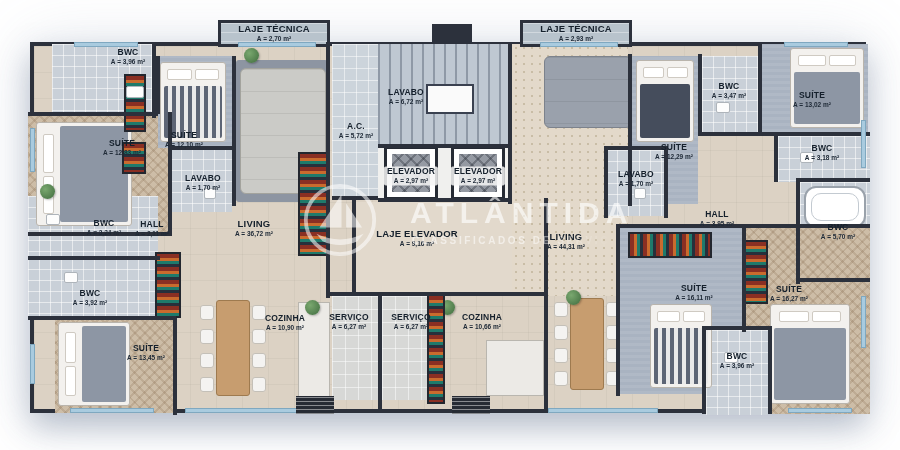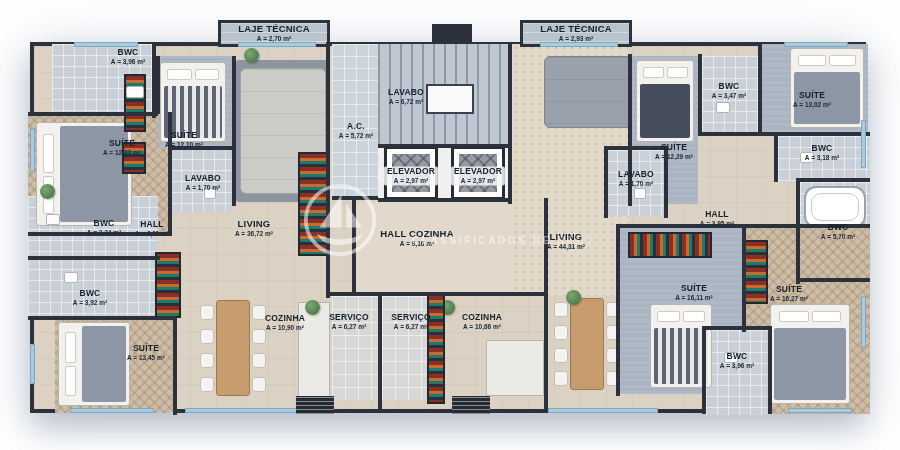--- a/index.html
+++ b/index.html
@@ -358,21 +358,21 @@
     </div>
   <div class="room-label plate" style="left:411px;top:176px;">
       <span class="rn">ELEVADOR</span>
       <span class="ra">A = 2,97 m²</span>
     </div>
   <div class="room-label plate" style="left:478px;top:176px;">
       <span class="rn">ELEVADOR</span>
       <span class="ra">A = 2,97 m²</span>
     </div>
   <div class="room-label big" style="left:417px;top:238px;">
-      <span class="rn">HALL COZINHA</span>
+      <span class="rn">LAJE ELEVADOR</span>
       <span class="ra">A = 9,16 m²</span>
     </div>
   <div class="room-label" style="left:411px;top:322px;">
       <span class="rn">SERVIÇO</span>
       <span class="ra">A = 6,27 m²</span>
     </div>
   <div class="room-label" style="left:482px;top:322px;">
       <span class="rn">COZINHA</span>
       <span class="ra">A = 10,66 m²</span>
     </div>
@@ -424,15 +424,16 @@
       <span class="rn">BWC</span>
       <span class="ra">A = 3,96 m²</span>
     </div>
 
   <svg class="wm-logo" viewBox="0 0 100 100">
     <circle cx="50" cy="50" r="45" fill="none" stroke="#ffffff" stroke-width="5"></circle>
     <path d="M52 16 L52 60 L23 60 Z" fill="#ffffff"></path>
     <path d="M58 28 L58 60 L79 60 Z" fill="#ffffff"></path>
     <path d="M19 68 Q50 83 81 68 L73 78 Q50 88 27 78 Z" fill="#ffffff"></path>
   </svg>
+  <div class="wm-brand">ATLÂNTIDA</div>
   <div class="wm-sub">CLASSIFICADOS DE SERVIÇO</div>
 
 </div>
 
 </body></html>

